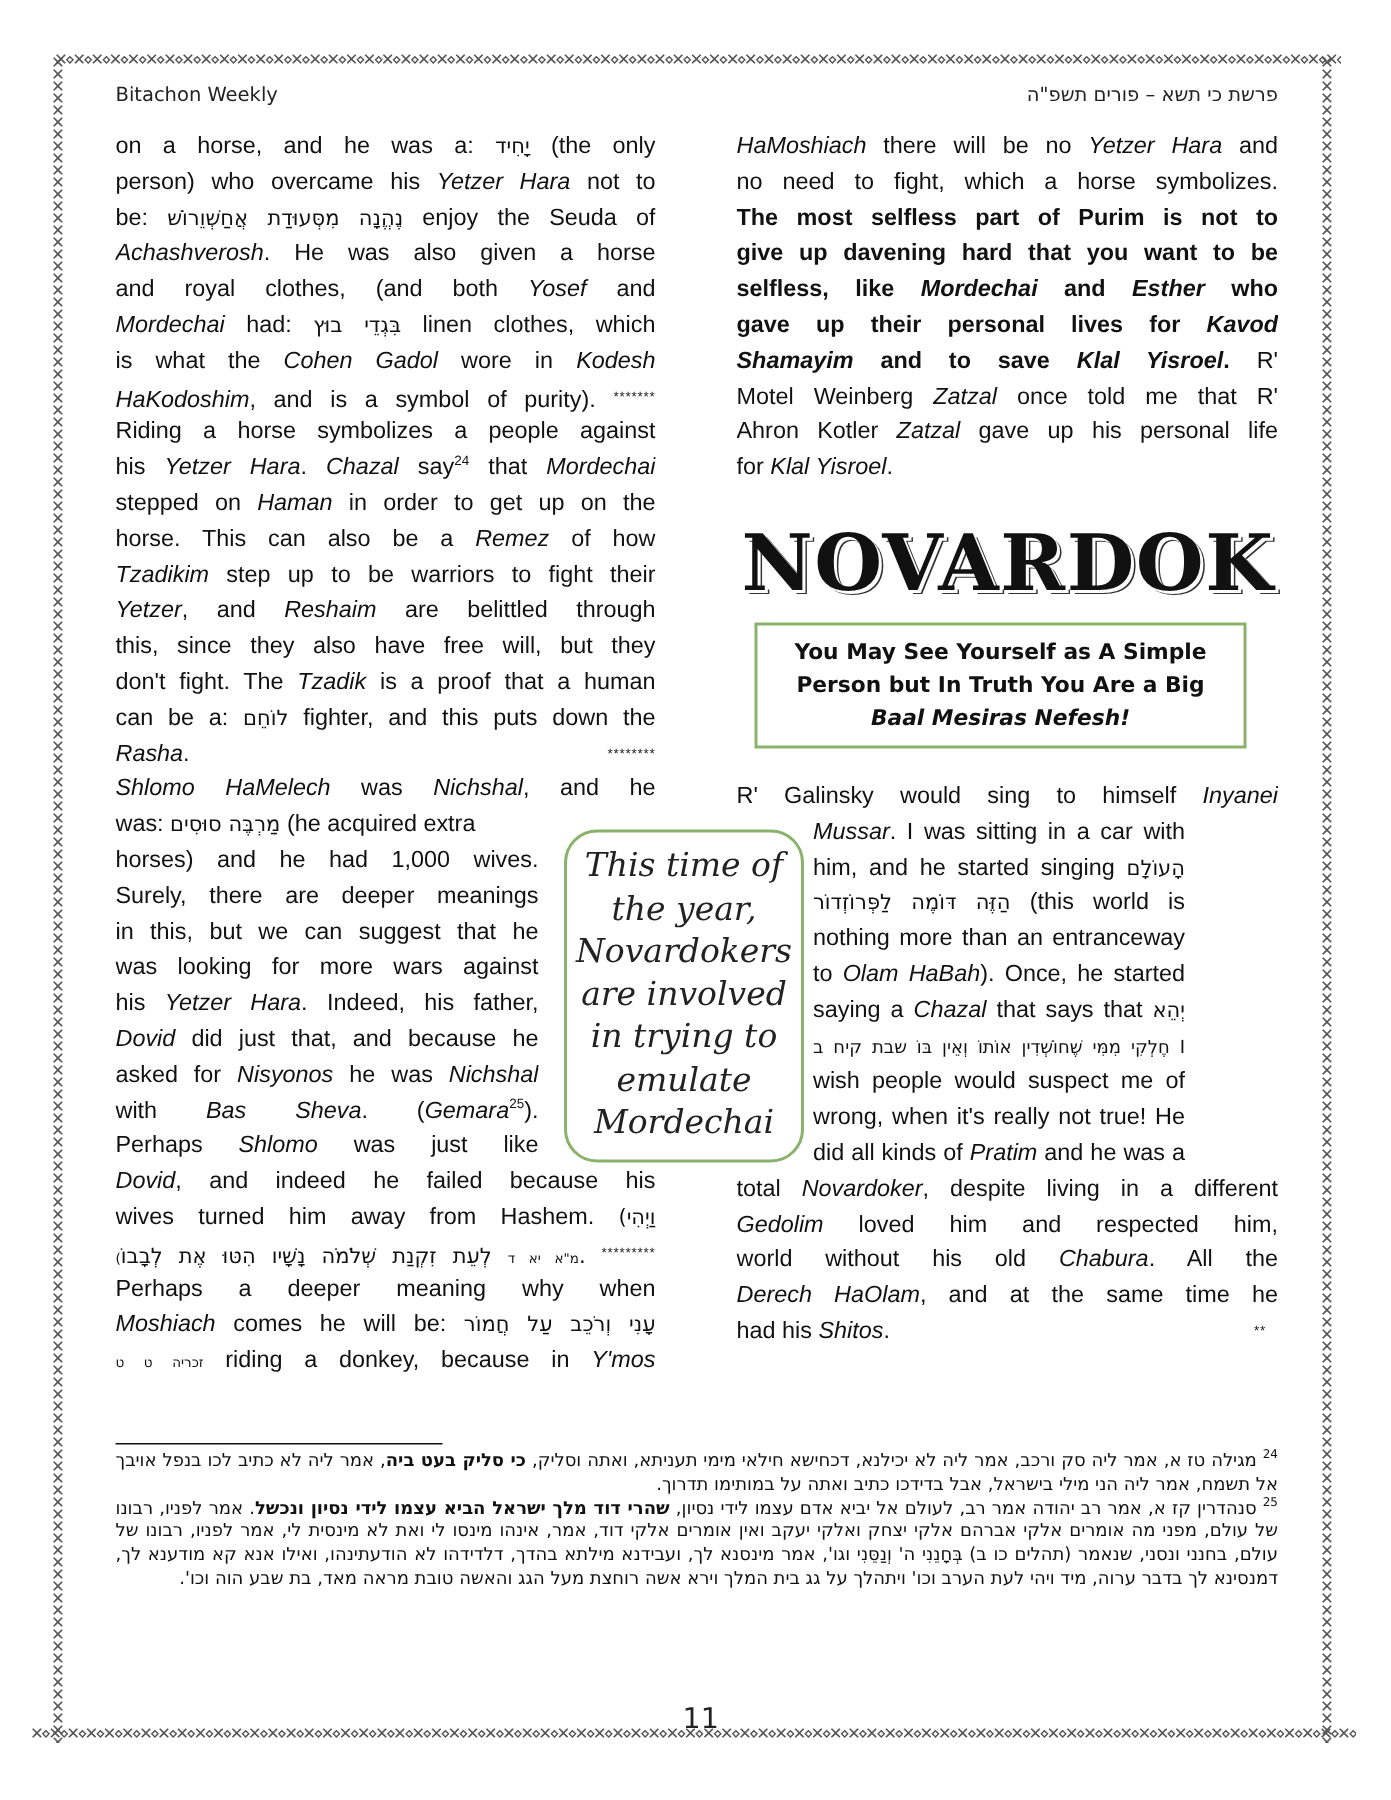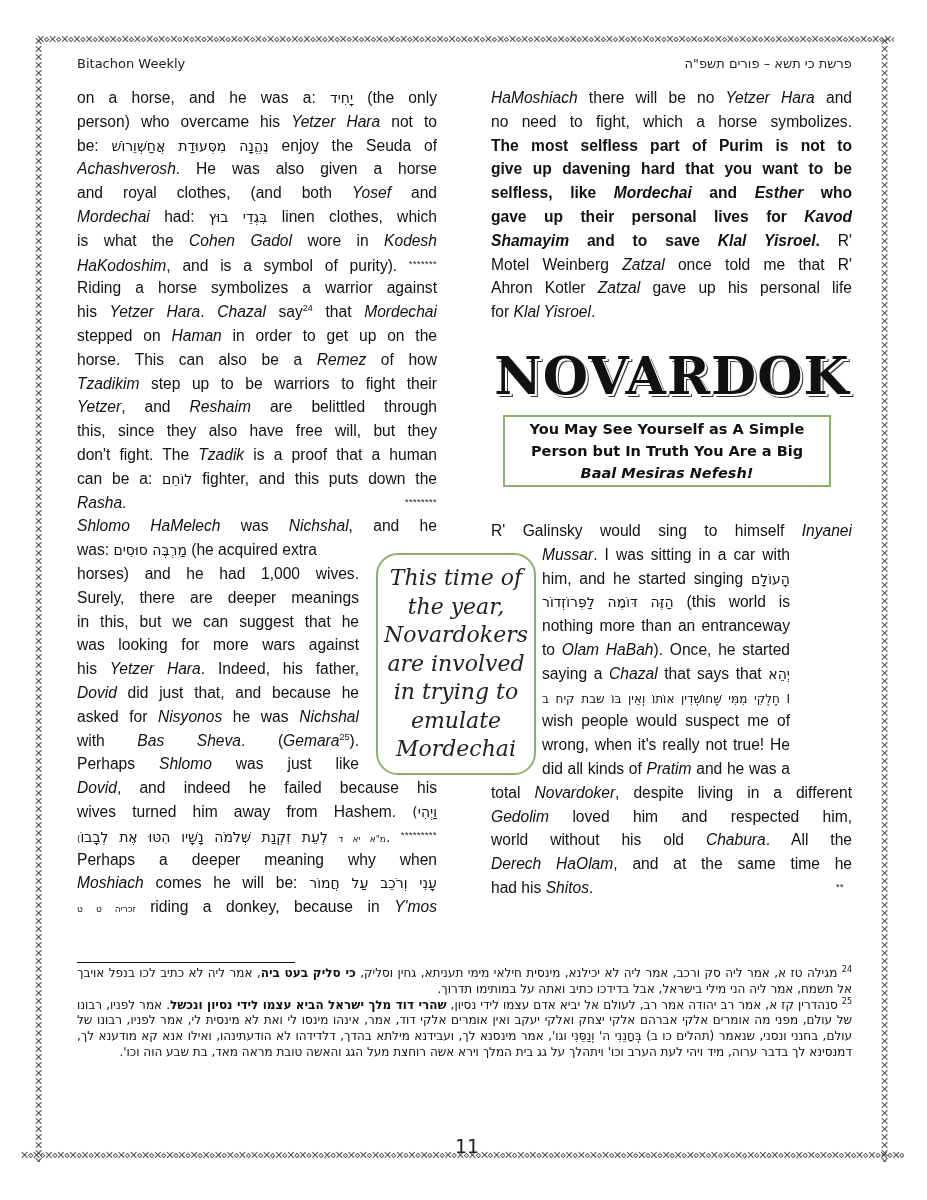--- a/index.html
+++ b/index.html
@@ -24,21 +24,21 @@
   .stars { font-size: 9px; vertical-align: 4px; letter-spacing: 0.5px; }
   sup { font-size: 9px; line-height: 0; }
   .b { font-weight: bold; }
 
   .line { display: block; text-align: justify; text-align-last: justify; height: 23.8px; white-space: nowrap; overflow: hidden; }
   .line.last { text-align-last: left; }
   .line.narrow { width: 282px; }
   .line.indent { margin-left: 51px; width: 248px; }
 
   .novardok { position: absolute; left: 491px; top: 345px; width: 362px; text-align: center; font-family: "DejaVu Serif", serif; font-size: 52px; font-weight: bold; letter-spacing: 1px; color: #111; text-shadow: 2px 2px 0 #fff, 3px 3px 0 #333; }
-  .tagline-box { position: absolute; left: 503px; top: 415px; width: 328px; height: 72px; border: 2px solid #8ab26a; box-sizing: border-box; display: flex; flex-direction: column; align-items: center; justify-content: center; font-family: "DejaVu Sans", sans-serif; font-weight: bold; font-size: 14.5px; line-height: 22px; text-align: center; color: #111; }
+  .tagline-box { position: absolute; left: 503px; top: 415px; width: 328px; height: 84px; border: 2px solid #8ab26a; box-sizing: border-box; display: flex; flex-direction: column; align-items: center; justify-content: center; font-family: "DejaVu Sans", sans-serif; font-weight: bold; font-size: 14.5px; line-height: 22px; text-align: center; color: #111; }
   .tagline-box .it { font-style: italic; }
 
   .pull-quote { position: absolute; left: 376px; top: 553px; width: 160px; height: 222px; border: 2px solid #8ab26a; border-radius: 22px; box-sizing: border-box; display: flex; align-items: center; justify-content: center; text-align: center; font-family: "DejaVu Serif", serif; font-style: italic; font-size: 22px; line-height: 28.5px; color: #222; background: #fff; }
 
   .footnote-rule { position: absolute; left: 77px; top: 962px; width: 218px; height: 1px; background: #111; }
   .footnotes { position: absolute; left: 77px; top: 966px; width: 775px; direction: rtl; text-align: justify; font-family: "DejaVu Sans", sans-serif; font-size: 12px; line-height: 15.8px; color: #111; }
   .footnotes p { margin: 0; }
   .footnotes sup { font-size: 8px; }
   .page-number { position: absolute; left: 455px; top: 1135px; font-family: "DejaVu Sans", sans-serif; font-size: 19px; color: #222; }
 </style>
@@ -55,21 +55,21 @@
 
 <div class="col col-left">
   <span class="line"><span>on a horse, and he was a: </span><span class="he">יָחִיד</span><span> (the only</span></span>
   <span class="line"><span>person) who overcame his </span><i>Yetzer Hara</i><span> not to</span></span>
   <span class="line"><span>be: </span><span class="he">נֶהֱנָה מִסְּעוּדַת אֲחַשְׁוֵרוֹשׁ</span><span> enjoy the Seuda of</span></span>
   <span class="line"><i>Achashverosh</i><span>. He was also given a horse</span></span>
   <span class="line"><span>and royal clothes, (and both </span><i>Yosef</i><span> and</span></span>
   <span class="line"><i>Mordechai</i><span> had: </span><span class="he">בִּגְדֵי בוּץ</span><span> linen clothes, which</span></span>
   <span class="line"><span>is what the </span><i>Cohen Gadol</i><span> wore in </span><i>Kodesh</i></span>
   <span class="line"><i>HaKodoshim</i><span>, and is a symbol of purity). </span><span class="stars">*******</span></span>
-  <span class="line"><span>Riding a horse symbolizes a warrior against</span></span>
+  <span class="line"><span>Riding a horse symbolizes a people against</span></span>
   <span class="line"><span>his </span><i>Yetzer Hara</i><span>. </span><i>Chazal</i><span> say</span><sup>24</sup><span> that </span><i>Mordechai</i></span>
   <span class="line"><span>stepped on </span><i>Haman</i><span> in order to get up on the</span></span>
   <span class="line"><span>horse. This can also be a </span><i>Remez</i><span> of how</span></span>
   <span class="line"><i>Tzadikim</i><span> step up to be warriors to fight their</span></span>
   <span class="line"><i>Yetzer</i><span>, and </span><i>Reshaim</i><span> are belittled through</span></span>
   <span class="line"><span>this, since they also have free will, but they</span></span>
   <span class="line"><span>don't fight. The </span><i>Tzadik</i><span> is a proof that a human</span></span>
   <span class="line"><span>can be a: </span><span class="he">לוֹחֵם</span><span> fighter, and this puts down the</span></span>
   <span class="line"><i>Rasha</i><span>.</span><span style="float:right" class="stars">********</span></span>
   <span class="line"><i>Shlomo HaMelech</i><span> was </span><i>Nichshal</i><span>, and he</span></span>
@@ -137,17 +137,17 @@
     <div>Novardokers</div>
     <div>are involved</div>
     <div>in trying to</div>
     <div>emulate</div>
     <div>Mordechai</div>
   </div>
 </div>
 
 <div class="footnote-rule"></div>
 <div class="footnotes">
-  <p><sup>24</sup><span> מגילה טז א, אמר ליה סק ורכב, אמר ליה לא יכילנא, מינסית חילאי מימי תעניתא, גחין וסליק, </span><b>כי סליק בעט ביה</b><span>, אמר ליה לא כתיב לכו בנפל אויבך אל תשמח, אמר ליה הני מילי בישראל, אבל בדידכו כתיב ואתה על במותימו תדרוך.</span></p>
+  <p><sup>24</sup><span> מגילה טז א, אמר ליה סק ורכב, אמר ליה לא יכילנא, דכחישא חילאי מימי תעניתא, ואתה וסליק, </span><b>כי סליק בעט ביה</b><span>, אמר ליה לא כתיב לכו בנפל אויבך אל תשמח, אמר ליה הני מילי בישראל, אבל בדידכו כתיב ואתה על במותימו תדרוך.</span></p>
   <p><sup>25</sup><span> סנהדרין קז א, אמר רב יהודה אמר רב, לעולם אל יביא אדם עצמו לידי נסיון, </span><b>שהרי דוד מלך ישראל הביא עצמו לידי נסיון ונכשל</b><span>. אמר לפניו, רבונו של עולם, מפני מה אומרים אלקי אברהם אלקי יצחק ואלקי יעקב ואין אומרים אלקי דוד, אמר, אינהו מינסו לי ואת לא מינסית לי, אמר לפניו, רבונו של עולם, בחנני ונסני, שנאמר (תהלים כו ב) בְּחָנֵנִי ה' וְנַסֵּנִי וגו', אמר מינסנא לך, ועבידנא מילתא בהדך, דלדידהו לא הודעתינהו, ואילו אנא קא מודענא לך, דמנסינא לך בדבר ערוה, מיד ויהי לעת הערב וכו' ויתהלך על גג בית המלך וירא אשה רוחצת מעל הגג והאשה טובת מראה מאד, בת שבע הוה וכו'.</span></p>
 </div>
 
 <div class="page-number">11</div>
 
 </body></html>

